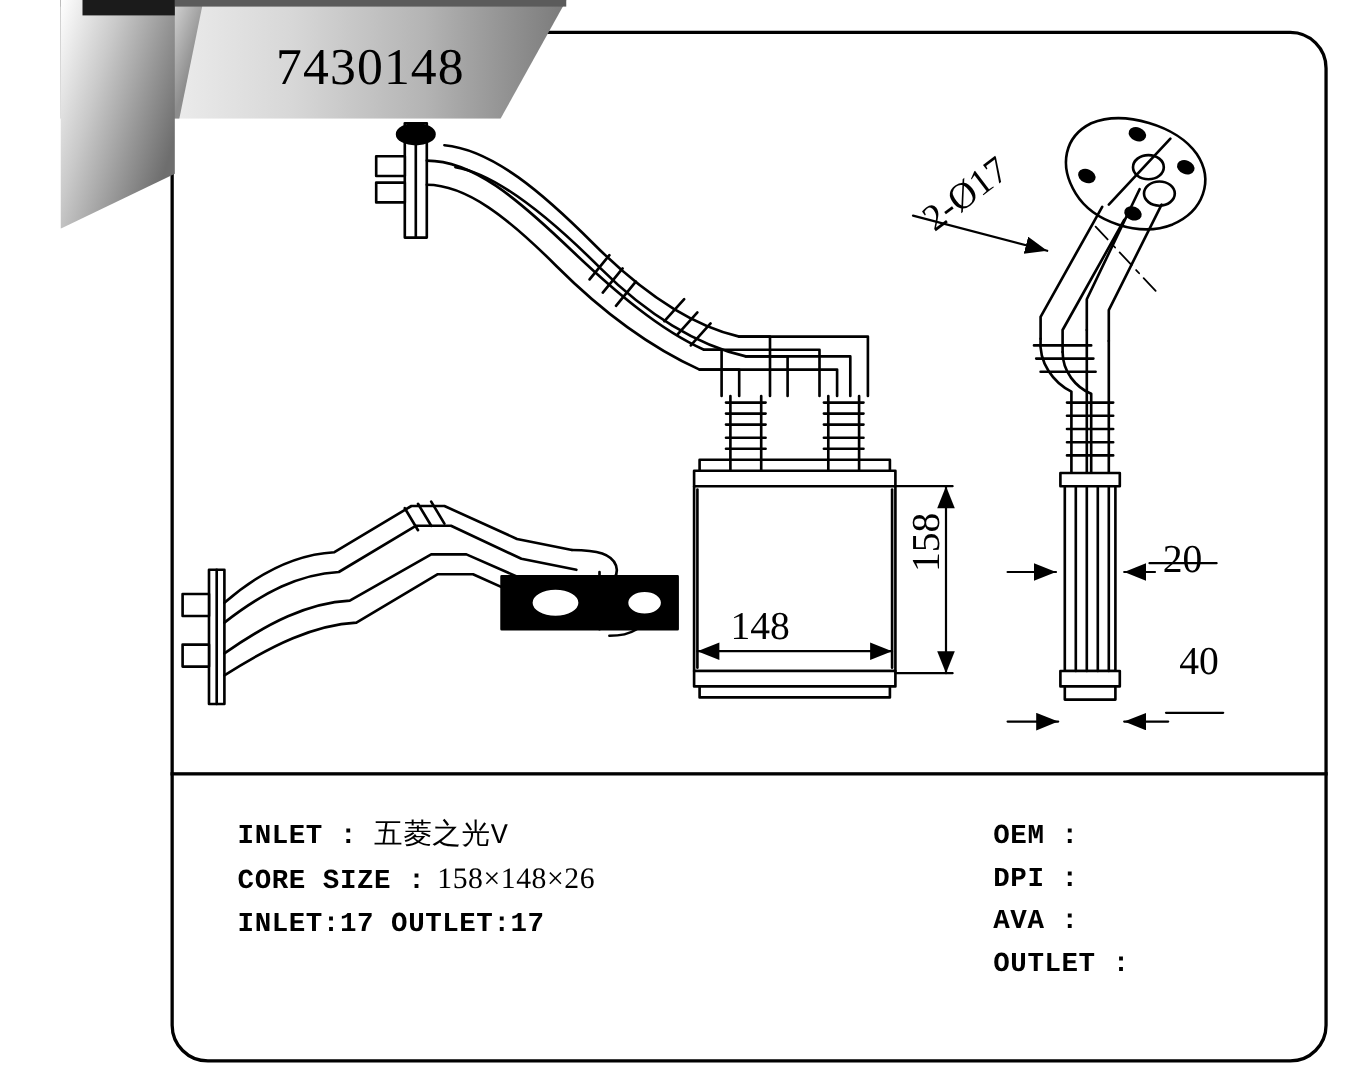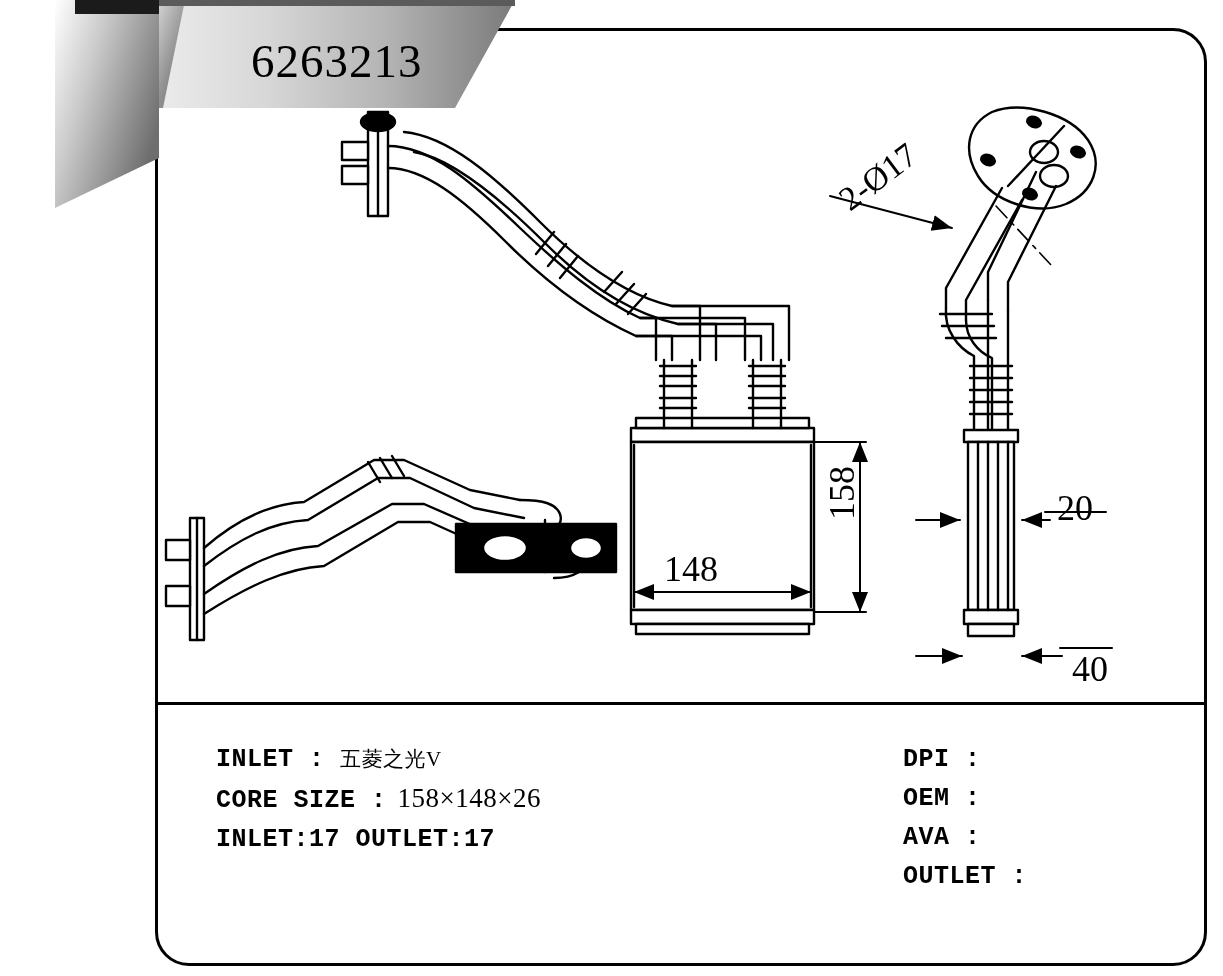--- a/index.html
+++ b/index.html
@@ -82,39 +82,39 @@
   
   .dim {
     position: absolute;
     font-family: "Liberation Serif", serif;
     color: #000;
     white-space: nowrap;
   }
   .dim-148 { left: 664px; top: 548px; font-size: 36px; }
   .dim-158 { left: 821px; top: 520px; font-size: 36px; transform: rotate(-90deg); transform-origin: left top; }
   .dim-26  { left: 1057px; top: 487px; font-size: 36px; }
-  .dim-40  { left: 1072px; top: 648px; font-size: 36px; }
+  .dim-40  { left: 1072px; top: 580px; font-size: 36px; }
   .dim-hole { left: 832px; top: 188px; font-size: 34px; transform: rotate(-37deg); transform-origin: left top; }
 
   
   .specs {
     position: absolute;
     left: 216px;
     top: 740px;
     font-family: "Liberation Mono", monospace;
     font-size: 25px;
     font-weight: bold;
     color: #000;
     line-height: 39px;
     letter-spacing: 0.5px;
   }
   .specs .cn {
-    font-family: Liberation Serif, serif;
+    font-family: Liberation Mono, monospace;
     font-weight: normal;
-    font-size: 21px;
+    font-size: 26px;
   }
   .specs-right {
     position: absolute;
     left: 903px;
     top: 740px;
     font-family: "Liberation Mono", monospace;
     font-size: 25px;
     font-weight: bold;
     color: #000;
     line-height: 39px;
@@ -279,21 +279,21 @@
 
   <div class="frame"></div>
   <div class="frame-divider"></div>
 
   <div class="banner">
     <svg class="banner-shape" viewBox="0 0 460 108" preserveAspectRatio="none">
       <polygon points="0,0 460,0 400,108 0,108" fill="url(#ribbonGrad)" stroke="none"></polygon>
       <polygon points="0,0 130,0 108,108 0,108" fill="url(#ribbonGrad2)" stroke="none"></polygon>
       <rect x="0" y="0" width="460" height="6" fill="#5b5b5b"></rect>
     </svg>
-    <div class="banner-text">6263213</div>
+    <div class="banner-text">7430148</div>
   </div>
   <svg class="banner-left" viewBox="0 0 104 208" preserveAspectRatio="none">
     <polygon points="0,0 104,0 104,158 0,208" fill="url(#tabGrad)"></polygon>
     <rect x="20" y="0" width="84" height="14" fill="#1b1b1b"></rect>
   </svg>
 
   <div class="dim dim-148">148</div>
   <div class="dim dim-158">158</div>
   <div class="dim dim-26">20</div>
   <div class="dim dim-40">40</div>
@@ -307,28 +307,28 @@
     <div class="spec-row">
       <span>CORE SIZE :</span><span class="num">158×148×26</span>
     </div>
     <div class="spec-row">
       <span>INLET:17   OUTLET:17</span>
     </div>
   </div>
 
   <div class="specs-right">
     <div class="spec-row">
+      <span>OEM :</span>
+      <span></span>
+    </div>
+    <div class="spec-row">
       <span>DPI :</span>
       <span></span>
     </div>
     <div class="spec-row">
-      <span>OEM :</span>
-      <span></span>
-    </div>
-    <div class="spec-row">
       <span>AVA :</span>
       <span></span>
     </div>
     <div class="spec-row">
       <span>OUTLET :</span>
       <span></span>
     </div>
   </div>
 
 </div>

